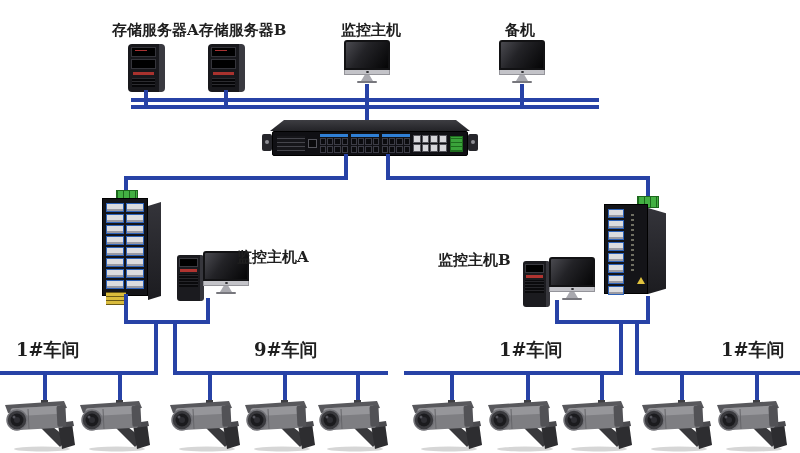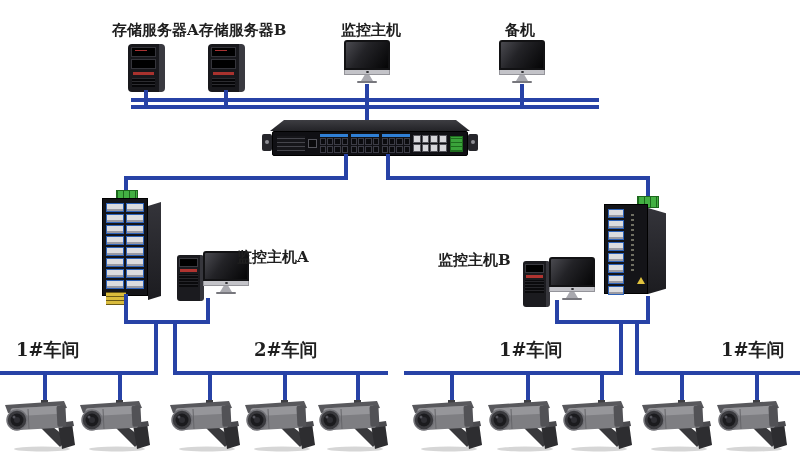--- a/index.html
+++ b/index.html
@@ -276,21 +276,21 @@
   <div class="lk" style="left:206px;top:298px;width:4px;height:26px;"></div>
   <div class="lk" style="left:154px;top:320px;width:4px;height:55px;"></div>
   <div class="lk" style="left:173px;top:320px;width:4px;height:55px;"></div>
   <div class="lk" style="left:555px;top:300px;width:4px;height:24px;"></div>
   <div class="lk" style="left:555px;top:320px;width:95px;height:4px;"></div>
   <div class="lk" style="left:646px;top:296px;width:4px;height:28px;"></div>
   <div class="lk" style="left:619px;top:320px;width:4px;height:55px;"></div>
   <div class="lk" style="left:635px;top:320px;width:4px;height:55px;"></div>
 
   <div class="label label-ws" style="left:16px;top:341px;">1#车间</div>
-  <div class="label label-ws" style="left:254px;top:341px;">2#车间</div>
+  <div class="label label-ws" style="left:254px;top:341px;">9#车间</div>
   <div class="label label-ws" style="left:499px;top:341px;">1#车间</div>
   <div class="label label-ws" style="left:721px;top:341px;">1#车间</div>
 
   <div class="lk" style="left:0px;top:371px;width:158px;height:4px;"></div>
   <div class="lk" style="left:176px;top:371px;width:212px;height:4px;"></div>
   <div class="lk" style="left:404px;top:371px;width:219px;height:4px;"></div>
   <div class="lk" style="left:637px;top:371px;width:163px;height:4px;"></div>
 
   <div class="lk" style="left:43px;top:373px;width:4px;height:31px;"></div>
   <div class="lk" style="left:118px;top:373px;width:4px;height:31px;"></div>

